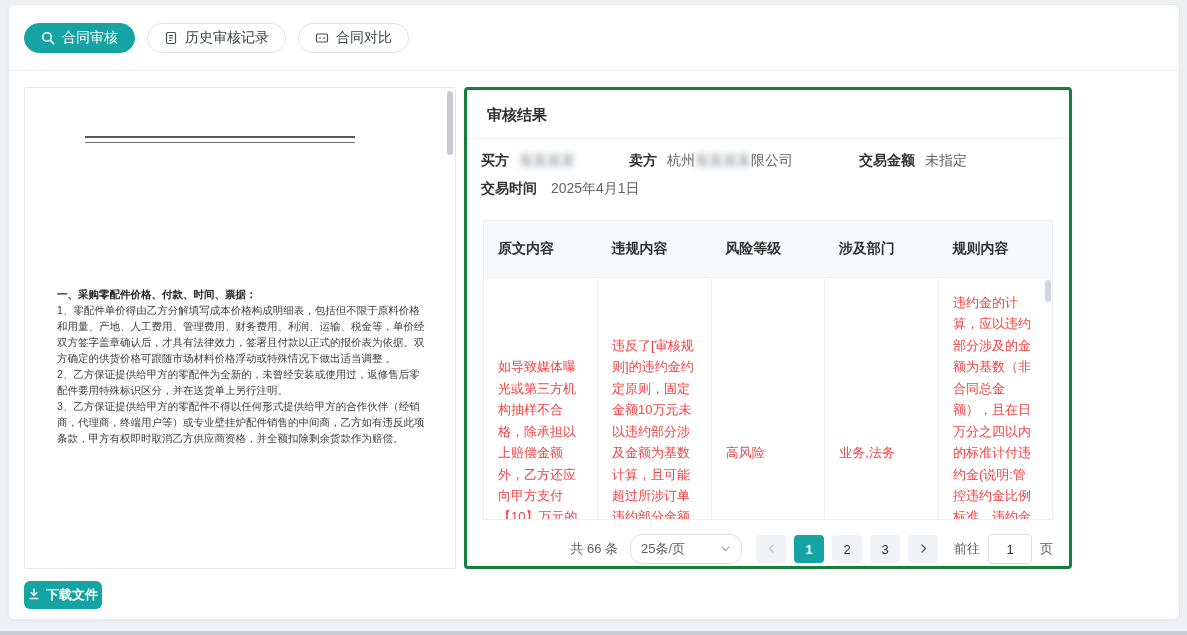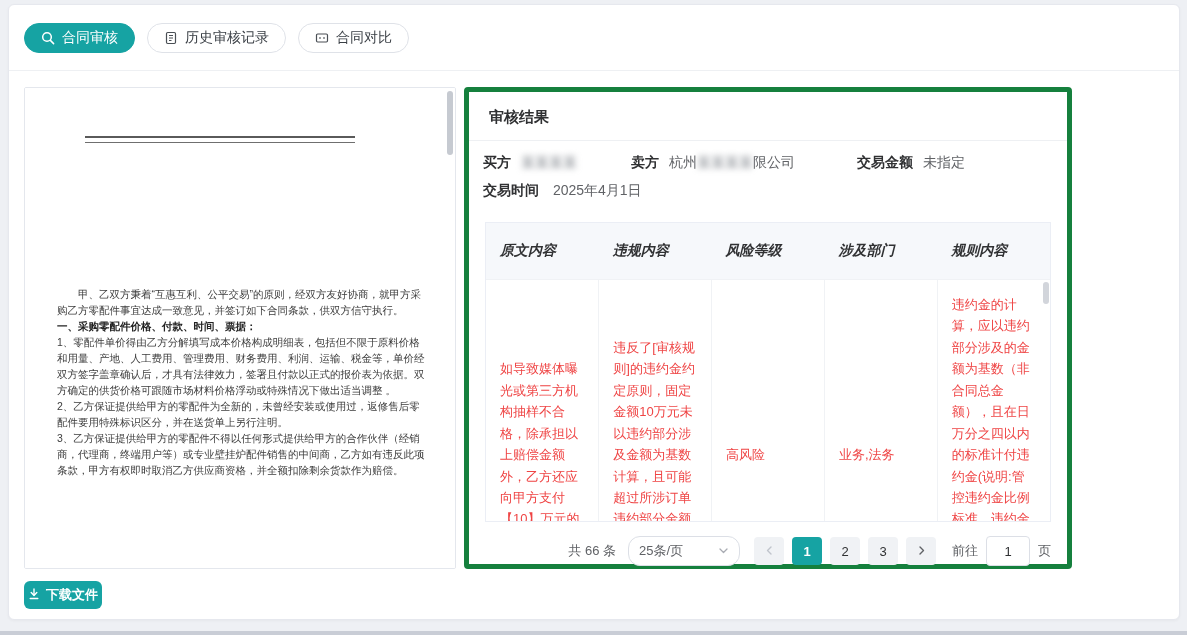--- a/index.html
+++ b/index.html
@@ -30,37 +30,37 @@
   .doc-body { margin-top:143px; padding:0 30px 0 32px; font-size:10.5px; line-height:16px; color:#3c3c3c; }
   .doc-body p.indent { text-indent:2em; }
   .doc-body p.bold { font-weight:700; color:#222; }
   .doc-scrollthumb { position:absolute; top:3px; right:2px; width:6px; height:64px; background:#c6cad1; border-radius:3px; }
 
   .download-row { padding:12px 15px 0 15px; }
   .btn-download { height:28px; display:inline-flex; align-items:center; gap:6px; padding:0 4px;
                   background:#16a3a3; color:#fff; border:none; border-radius:6px; font-size:13px; font-weight:600; cursor:pointer; }
 
   
-  .result-panel { width:608px; height:482px; border:5px solid #15803d; border-radius:4px; background:#fff; position:relative; }
+  .result-panel { width:608px; height:482px; border:3px solid #15803d; border-radius:4px; background:#fff; position:relative; }
   .result-header { height:49px; line-height:49px; padding:0 20px; font-size:15px; font-weight:600; color:#303133;
                    border-bottom:1px solid #eef0f3; }
   .meta { padding:13px 14px 8px 14px; font-size:14px; }
   .meta-row { display:flex; align-items:center; margin-bottom:10px; }
   .meta-label { color:#303133; font-weight:600; margin-right:10px; white-space:nowrap; }
   .meta-value { color:#606266; }
   .blurred { filter:blur(3px); user-select:none; color:#7a7f86; }
   .meta-buyer { width:148px; display:flex; align-items:center; }
   .meta-seller { flex:1; display:flex; align-items:center; }
   .meta-amount { width:196px; display:flex; align-items:center; }
 
   
   .table-wrap { margin:4px 16px 0 16px; height:300px; overflow:hidden; border:1px solid #ebeef5; position:relative; }
   table { width:100%; border-collapse:collapse; table-layout:fixed; }
   thead th { background:#f6f8fb; font-size:14px; font-weight:700; color:#303133; text-align:left;
-             padding:19px 14px;font-style:italic; }
+             padding:19px 14px; }
   tbody td { font-size:13px; color:#ef4444; line-height:1.65; padding:14px; vertical-align:middle;
              border-top:1px solid #f0f2f5; border-right:1px solid #f0f2f5; background:#fff; }
   tbody td:last-child { border-right:none; }
   .tbl-scrollthumb { position:absolute; top:59px; right:1px; width:6px; height:22px; background:#d2d5db; border-radius:3px; }
 
   
   .pagination { margin:14px 16px 0 16px; display:flex; align-items:center; justify-content:flex-end; gap:10px;
                 font-size:13px; color:#606266; }
   .page-total { margin-right:2px; }
   .page-size { width:112px; height:30px; border:1px solid #dcdfe6; border-radius:12px; display:flex; align-items:center;
@@ -113,21 +113,20 @@
     </div>
   </div>
 
   <div class="main">
 
     <div class="doc-panel">
       <div class="doc-page">
         <div class="doc-rule"></div>
         <div class="doc-rule2"></div>
         <div class="doc-body">
-          <p class="indent">甲、乙双方秉着“互惠互利、公平交易”的原则，经双方友好协商，就甲方采购乙方零配件事宜达成一致意见，并签订如下合同条款，供双方信守执行。</p>
           <p class="bold">一、采购零配件价格、付款、时间、票据：</p>
           <p>1、零配件单价得由乙方分解填写成本价格构成明细表，包括但不限于原料价格和用量、产地、人工费用、管理费用、财务费用、利润、运输、税金等，单价经双方签字盖章确认后，才具有法律效力，签署且付款以正式的报价表为依据。双方确定的供货价格可跟随市场材料价格浮动或特殊情况下做出适当调整 。</p>
           <p>2、乙方保证提供给甲方的零配件为全新的，未曾经安装或使用过，返修售后零配件要用特殊标识区分，并在送货单上另行注明。</p>
           <p>3、乙方保证提供给甲方的零配件不得以任何形式提供给甲方的合作伙伴（经销商，代理商，终端用户等）或专业壁挂炉配件销售的中间商，乙方如有违反此项条款，甲方有权即时取消乙方供应商资格，并全额扣除剩余货款作为赔偿。</p>
         </div>
       </div>
       <div class="doc-scrollthumb"></div>
     </div>
 
     <div class="result-panel">

